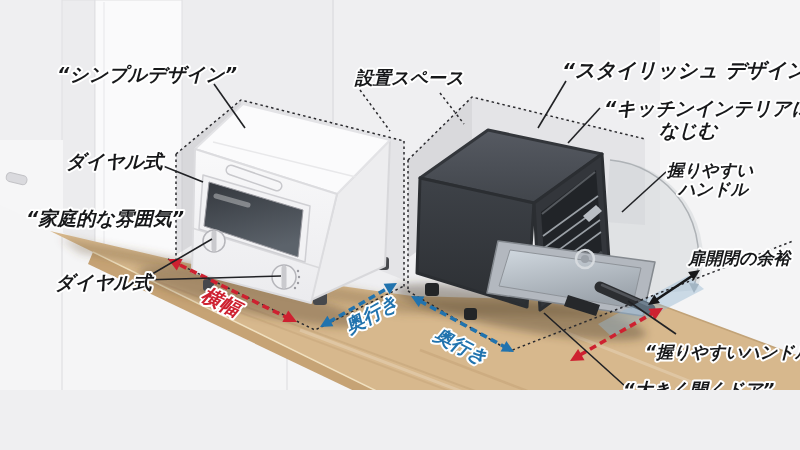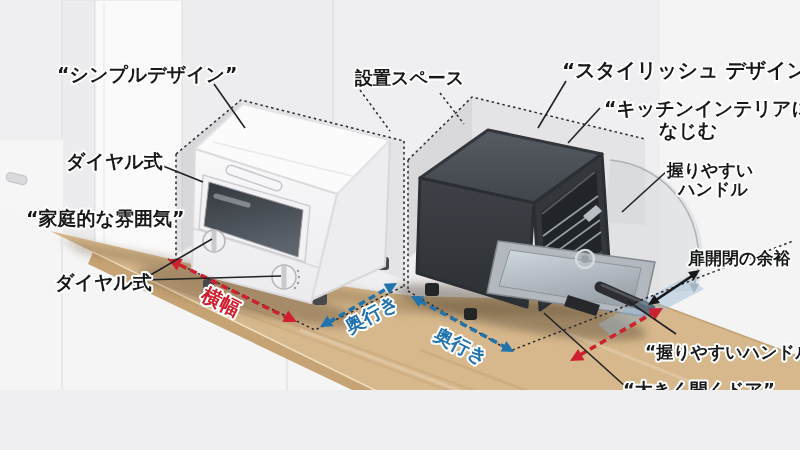--- a/index.html
+++ b/index.html
@@ -1,16 +1,16 @@
 <!DOCTYPE html>
 <html><head>
 <meta charset="utf-8">
 <style>
   html,body{margin:0;padding:0;background:#efeff1;}
-  .stage{position:relative;width:800px;height:390px;overflow:hidden;background:#efeff1;}
+  .stage{position:relative;width:800px;height:390px;overflow:hidden;background:#efeff1;font-style:italic;}
   svg{display:block;}
   .lbl{font-family:"DejaVu Sans",sans-serif;font-weight:bold;fill:#17181a;
        paint-order:stroke;stroke:#ffffff;stroke-width:4px;stroke-linejoin:round;}
   .mlbl-red{font-family:"DejaVu Sans",sans-serif;font-weight:bold;fill:#ce2130;
        paint-order:stroke;stroke:#ffffff;stroke-width:4px;stroke-linejoin:round;}
   .mlbl-blue{font-family:"DejaVu Sans",sans-serif;font-weight:bold;fill:#2173ae;
        paint-order:stroke;stroke:#ffffff;stroke-width:4px;stroke-linejoin:round;}
   .leader{stroke:#212225;stroke-width:1.6;fill:none;}
   .dotted{stroke:#2a2a2e;stroke-width:1.5;fill:none;stroke-dasharray:2.5 3;}
   .dash-red{stroke:#ce2130;stroke-width:3.6;fill:none;stroke-dasharray:7 4.5;}

